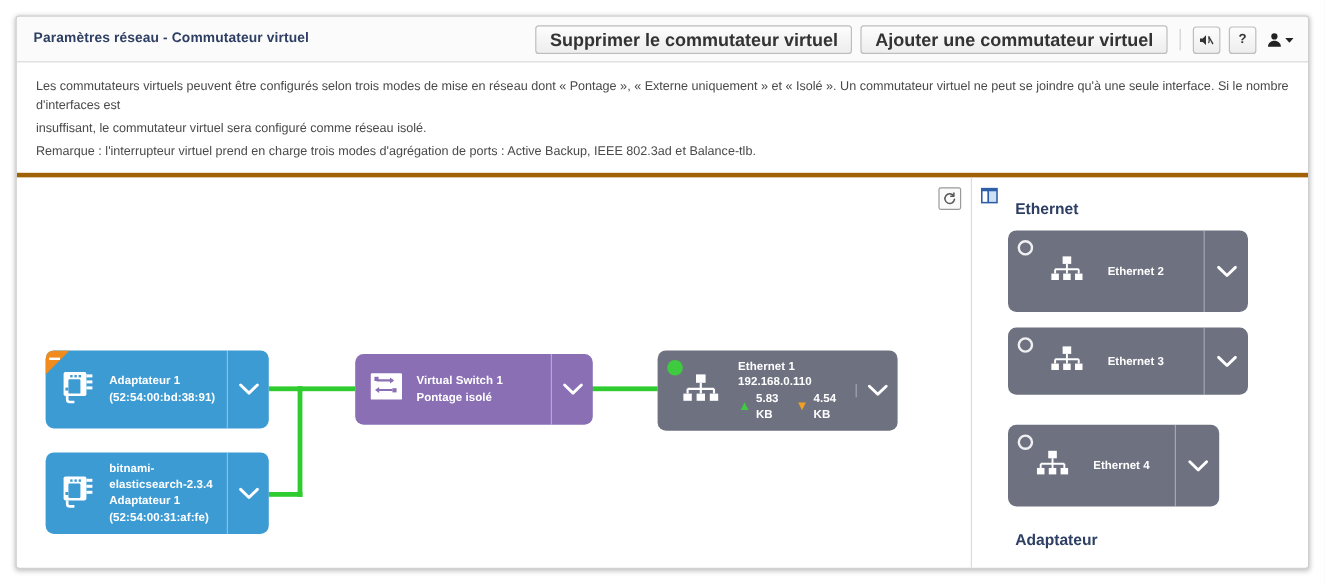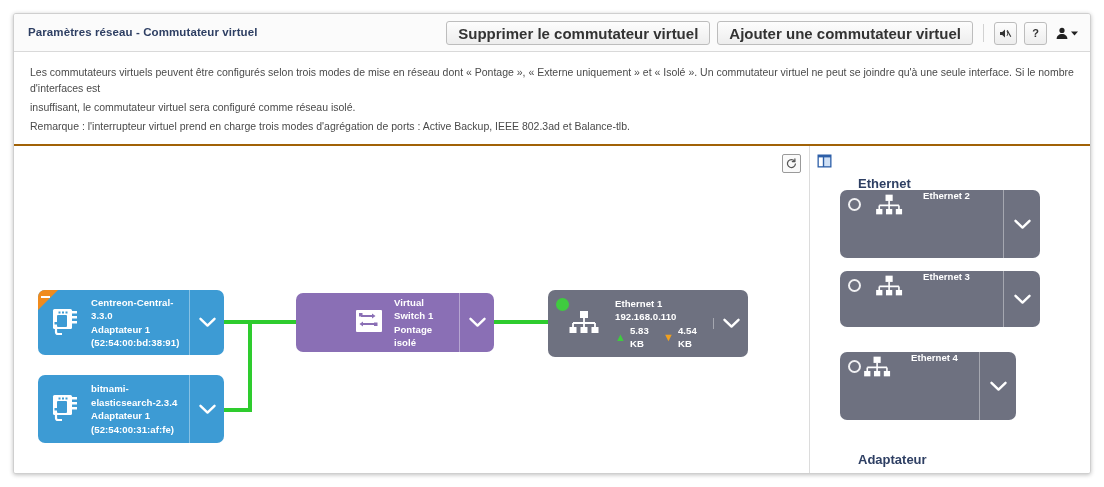--- a/index.html
+++ b/index.html
@@ -61,21 +61,21 @@
     cursor:pointer;
   }
   .userbtn{
     display:flex;align-items:center;gap:2px;
     cursor:pointer;padding:0 2px;
   }
 
   
   .desc{
     padding:12px 16px 10px 16px;
-    border-bottom:2px solid #a16207;
+    border-bottom:4px solid #a16207;
   }
   .desc p{
     margin:0 0 3px 0;
     font-size:10.5px;line-height:16px;color:#4a4a4a;
   }
   .desc p:last-child{margin-bottom:0;}
 
   
   .body{
     position:relative;
@@ -138,21 +138,21 @@
     display:flex;align-items:center;justify-content:center;
     flex:0 0 34px;
   }
   .node .labels{
     color:#ffffff;
     font-size:9.6px;font-weight:bold;line-height:13.5px;
     margin-left:9px;
     letter-spacing:0.05px;
   }
   .node-vm{background:#3d9bd4;}
-  .node-switch{background:#8a6fb5;padding-left:47px;}
+  .node-switch{background:#8a6fb5;}
   .node-eth{background:#6e7180;align-items:center;}
 
   .corner-badge{
     position:absolute;left:0;top:0;
     width:0;height:0;
     border-top:20px solid #f08b1d;
     border-right:20px solid transparent;
     z-index:4;
   }
   .corner-badge:after{
@@ -172,34 +172,34 @@
   .eth-stats{display:flex;align-items:center;gap:4px;}
   .arrow-up{color:#3fcb3f;font-size:11px;line-height:11px;}
   .arrow-dn{color:#f0a020;font-size:11px;line-height:11px;}
 
   
   .link{position:absolute;background:#2ecc2e;z-index:1;}
 
   
   .side-head{
     font-size:13px;font-weight:bold;color:#2e3f63;
-    margin:12px;
+    margin:0;
   }
   .side-card{
     position:absolute;
     border-radius:7px;
     background:#6e7180;
     display:flex;
     box-sizing:border-box;
     cursor:pointer;
     overflow:hidden;
   }
   .side-card .main{
     flex:1 1 auto;position:relative;
-    display:flex;justify-content:center;
+    display:flex;align-items:center;justify-content:center;
   }
   .side-card .chev{
     width:36px;flex:0 0 36px;
     border-left:1px solid rgba(255,255,255,0.38);
     display:flex;align-items:center;justify-content:center;
   }
   .side-card .lbl{
     color:#fff;font-size:9.6px;font-weight:bold;
     margin-left:16px;
   }
@@ -278,21 +278,20 @@
               <rect x="14" y="6.5" width="2" height="2" fill="#3d9bd4"></rect>
               <rect x="17.5" y="6.5" width="2" height="2" fill="#3d9bd4"></rect>
               <rect x="6.5" y="17" width="2.5" height="2.5" fill="#3d9bd4"></rect>
               <rect x="24" y="6" width="5" height="2.5" fill="#fff"></rect>
               <rect x="24" y="11" width="5" height="2.5" fill="#fff"></rect>
               <rect x="24" y="16" width="5" height="2.5" fill="#fff"></rect>
               <path d="M8 24v3a2 2 0 0 0 2 2h4" stroke="#fff" stroke-width="2.2" fill="none"></path>
             </svg>
           </span>
           <div class="labels">
-            <div>Centreon-Central-3.3.0</div>
             <div>Adaptateur 1</div>
             <div>(52:54:00:bd:38:91)</div>
           </div>
         </div>
         <div class="chev">
           <svg width="17" height="11" viewBox="0 0 17 11">
             <path d="M1.5 1.8L8.5 8.6 15.5 1.8" stroke="#fff" stroke-width="2.4" fill="none" stroke-linecap="round" stroke-linejoin="round"></path>
           </svg>
         </div>
       </div>

